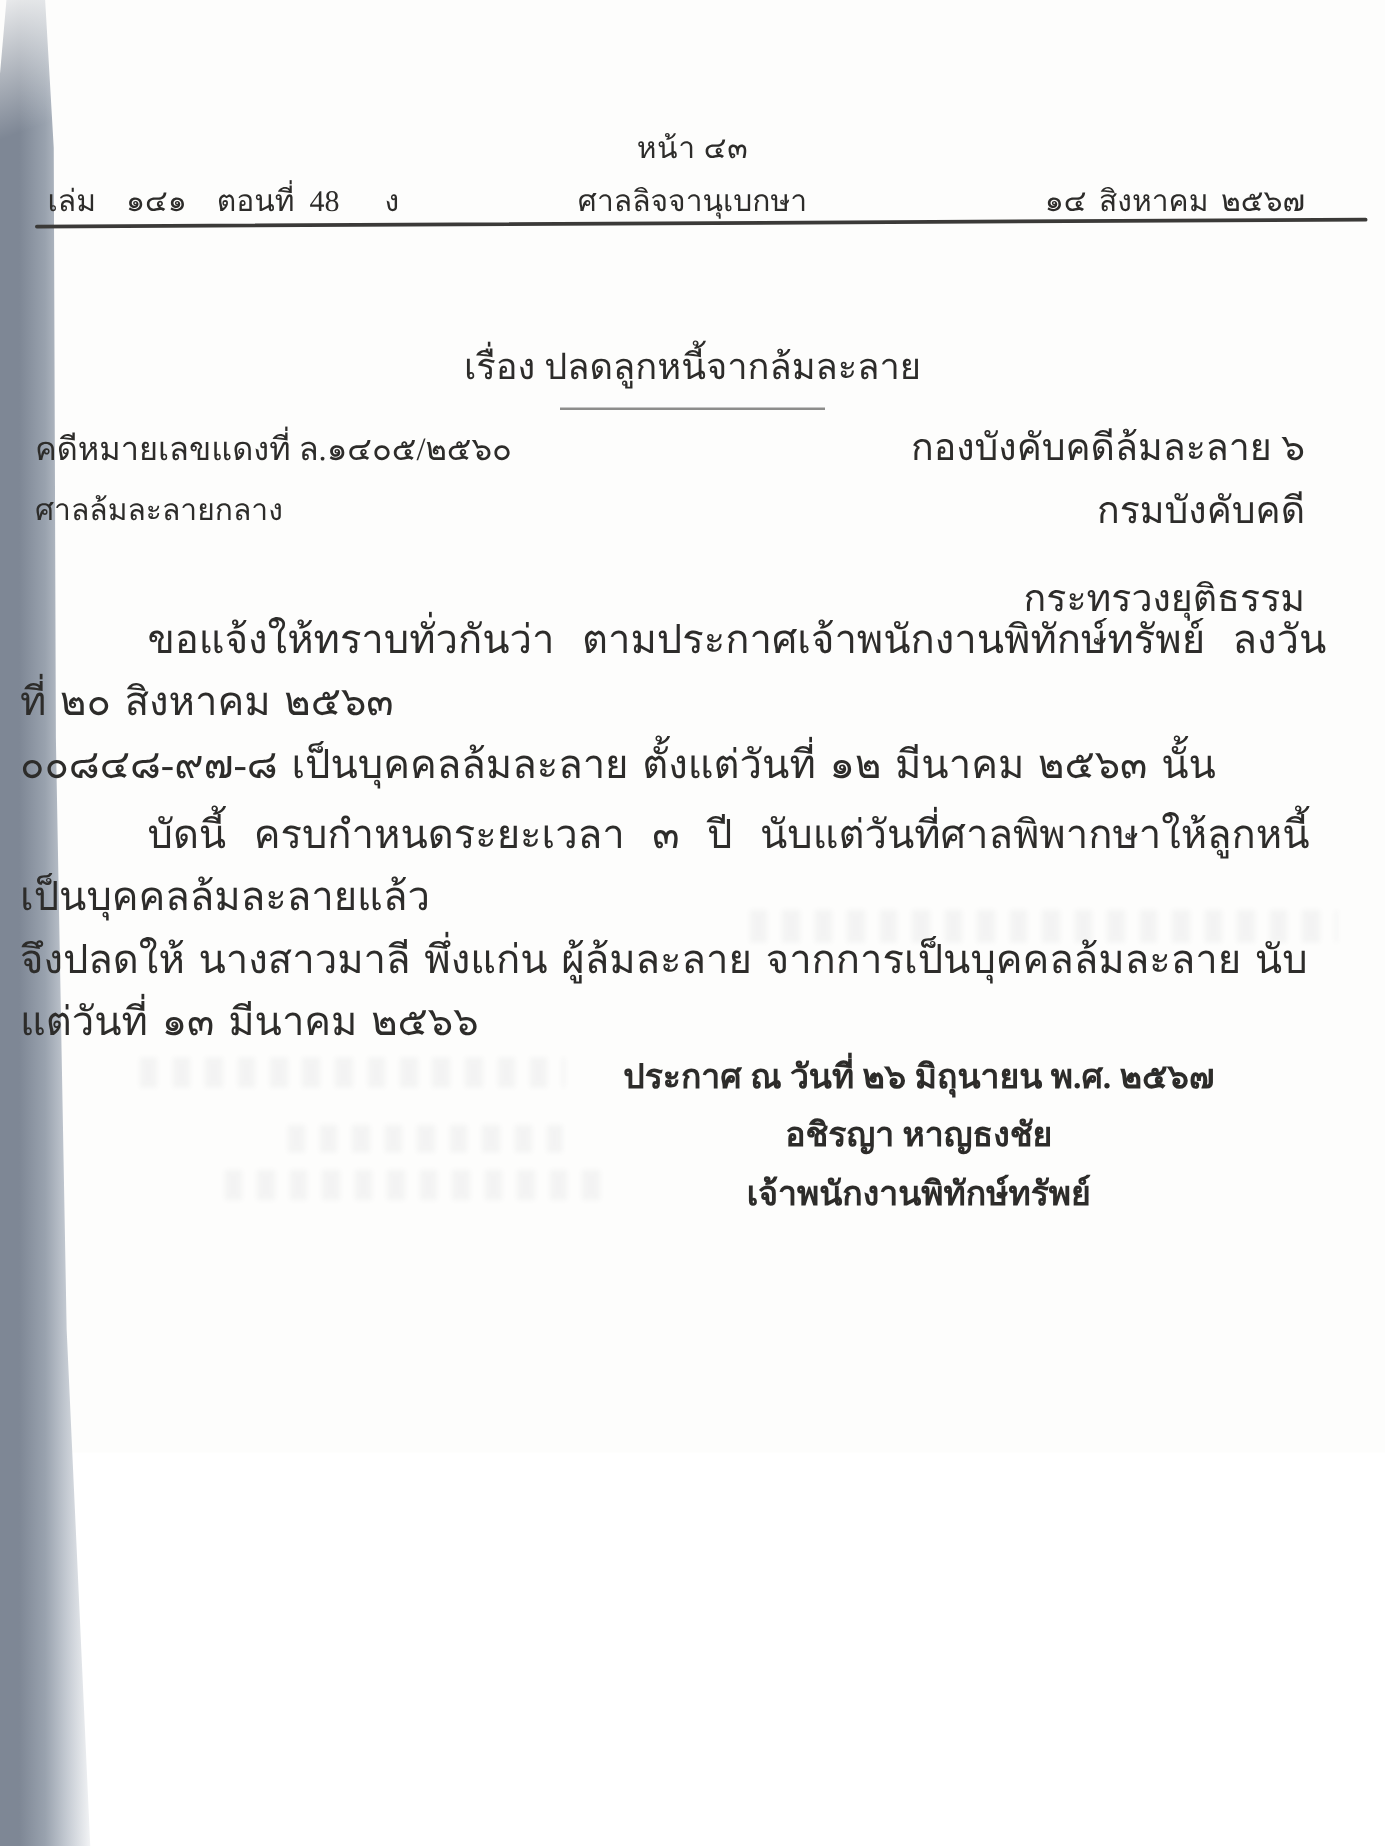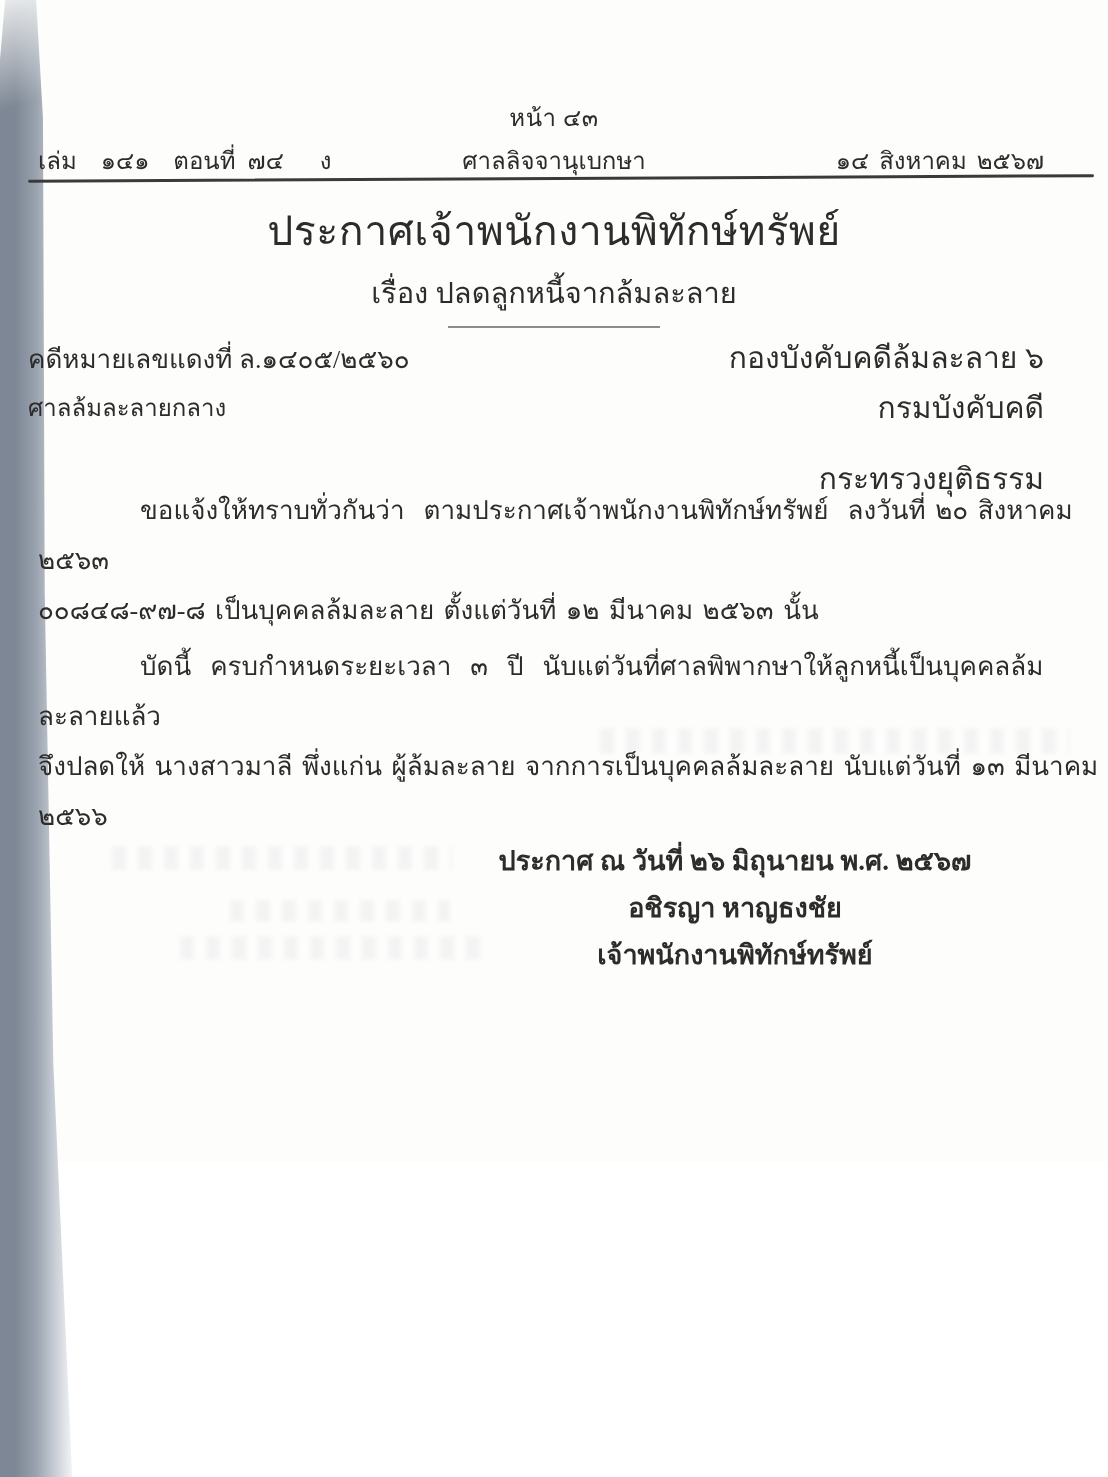--- a/index.html
+++ b/index.html
@@ -65,22 +65,22 @@
 
   .case-no   { top: 338px; left: 28px; font-size: 26px; }
   .case-court{ top: 388px; left: 28px; font-size: 24px; }
   .office    { right: 64px; font-size: 30px; text-align: right; }
   .office-1 { top: 334px; }
   .office-2 { top: 384px; }
   .office-3 { top: 455px; }
 
   .para {
     position: absolute;
-    left: 38px; width: 1062px;
-    font-size: 26px;
+    left: 16px; width: 1062px;
+    font-size: 32px;
     line-height: 50px;
   }
   .para .line { white-space: pre-wrap; word-spacing: 3px; }
   .p1 { top: 486px; }
   .p1 .line:first-child { text-indent: 102px; }
   .p2 { top: 642px; }
   .p2 .line:first-child { text-indent: 102px; }
 
   .signature {
     position: absolute;
@@ -109,26 +109,25 @@
 </style>
 </head>
 <body>
 
 <div class="page">
 
   <div class="scan-band"></div>
   <div class="scan-band-top-soften"></div>
 
   <div class="txt center-page page-label">หน้า ๔๓</div>
-  <div class="txt hdr hdr-left">เล่ม  ๑๔๑  ตอนที่ ๗๔   ง</div>
+  <div class="txt hdr hdr-left">เล่ม  ๑๔๑  ตอนที่ 48   ง</div>
   <div class="txt hdr hdr-center">ศาลลิจจานุเบกษา</div>
   <div class="txt hdr hdr-right">๑๔ สิงหาคม ๒๕๖๗</div>
   <div class="main-rule"></div>
 
-  <div class="txt center-page doc-title">ประกาศเจ้าพนักงานพิทักษ์ทรัพย์</div>
   <div class="txt center-page doc-subject">เรื่อง ปลดลูกหนี้จากล้มละลาย</div>
   <div class="short-rule"></div>
 
   <div class="txt case-no">คดีหมายเลขแดงที่ ล.๑๔๐๕/๒๕๖๐</div>
   <div class="txt case-court">ศาลล้มละลายกลาง</div>
 
   <div class="txt office office-1">กองบังคับคดีล้มละลาย ๖</div>
   <div class="txt office office-2">กรมบังคับคดี</div>
   <div class="txt office office-3">กระทรวงยุติธรรม</div>
 

